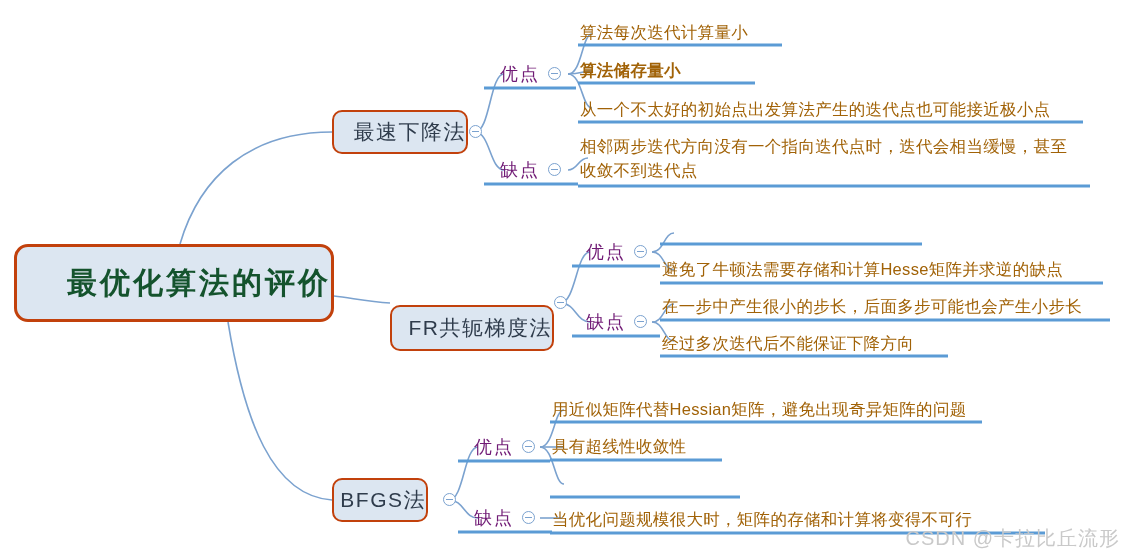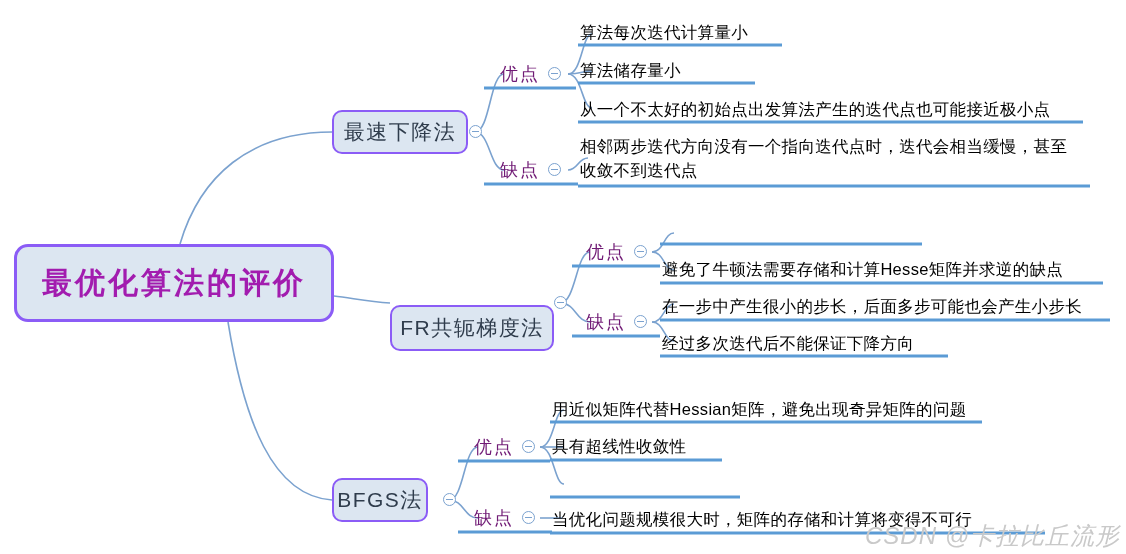--- a/index.html
+++ b/index.html
@@ -22,39 +22,39 @@
     width: 1126px;
     height: 554px;
     pointer-events: none;
   }
 
   
   .node-box {
     position: absolute;
     box-sizing: border-box;
     background: #dce6f1;
-    border: 2px solid #8b5cf6;
+    border: 2px solid #c2410c;
     border-radius: 10px;
     color: #31506e;
     display: flex;
     align-items: center;
-    justify-content: center;
+    justify-content: flex-end;
     white-space: nowrap;
     letter-spacing: 1px;
   }
   .node-root {
     left: 14px;
     top: 244px;
     width: 320px;
     height: 78px;
     border-width: 3px;
     border-radius: 14px;
     font-size: 30px;
     font-weight: bold;
-    color: #a21caf;
+    color: #14532d;
     letter-spacing: 3px;
   }
   .node-branch {
     font-size: 21px;
     font-weight: normal;
     color: #2f3c4c;
     letter-spacing: 1.5px;
   }
   #branch-box-0 { left: 332px; top: 110px; width: 136px; height: 44px; }
   #branch-box-1 { left: 390px; top: 280px; width: 164px; height: 46px; margin-top: 25px; }
@@ -66,21 +66,21 @@
     font-size: 18px;
     color: #701a75;
     letter-spacing: 2px;
     white-space: nowrap;
   }
 
   
   .leaf-text {
     position: absolute;
     font-size: 16.5px;
-    color: #000000;
+    color: #a16207;
     line-height: 24px;
     white-space: pre-line;
     letter-spacing: 0.3px;
   }
 
   
   .toggle {
     position: absolute;
     width: 13px;
     height: 13px;
@@ -97,26 +97,25 @@
     width: 7px;
     height: 1.2px;
     background: #7ba2cf;
   }
 
   
   #watermark {
     position: absolute;
     right: 6px;
     bottom: 2px;
-    font-size: 24px;
+    font-size: 20px;
     color: #c9c9c9;
     letter-spacing: 1px;
     white-space: nowrap;
     user-select: none;
-    font-style: italic;
   }
 </style>
 </head>
 <body>
 
 <div id="canvas">
 
   <svg id="wires" viewBox="0 0 1126 554" xmlns="http://www.w3.org/2000/svg">
     <g fill="none" stroke="#7ba2cf" stroke-width="1.6">
 
@@ -194,21 +193,21 @@
     <span>优点</span>
   </div>
   <div class="toggle" style="left:548px; top:67px;"></div>
 
   <div class="cat-label" style="left:500px; top:158px;">
     <span>缺点</span>
   </div>
   <div class="toggle" style="left:548px; top:163px;"></div>
 
   <div class="leaf-text" style="left:580px; top:20px;">算法每次迭代计算量小</div>
-  <div class="leaf-text" style="left:580px; top:58px;">算法储存量小</div>
+  <div class="leaf-text" style="left:580px; top:58px;font-weight:bold;">算法储存量小</div>
   <div class="leaf-text" style="left:580px; top:97px;">从一个不太好的初始点出发算法产生的迭代点也可能接近极小点</div>
   <div class="leaf-text" style="left:580px; top:134px;">相邻两步迭代方向没有一个指向迭代点时，迭代会相当缓慢，甚至
 收敛不到迭代点</div>
 
   <div class="node-box node-branch" id="branch-box-1">
     <span>FR共轭梯度法</span>
   </div>
   <div class="toggle" style="left:554px; top:296px;"></div>
 
   <div class="cat-label" style="left:586px; top:240px;">

